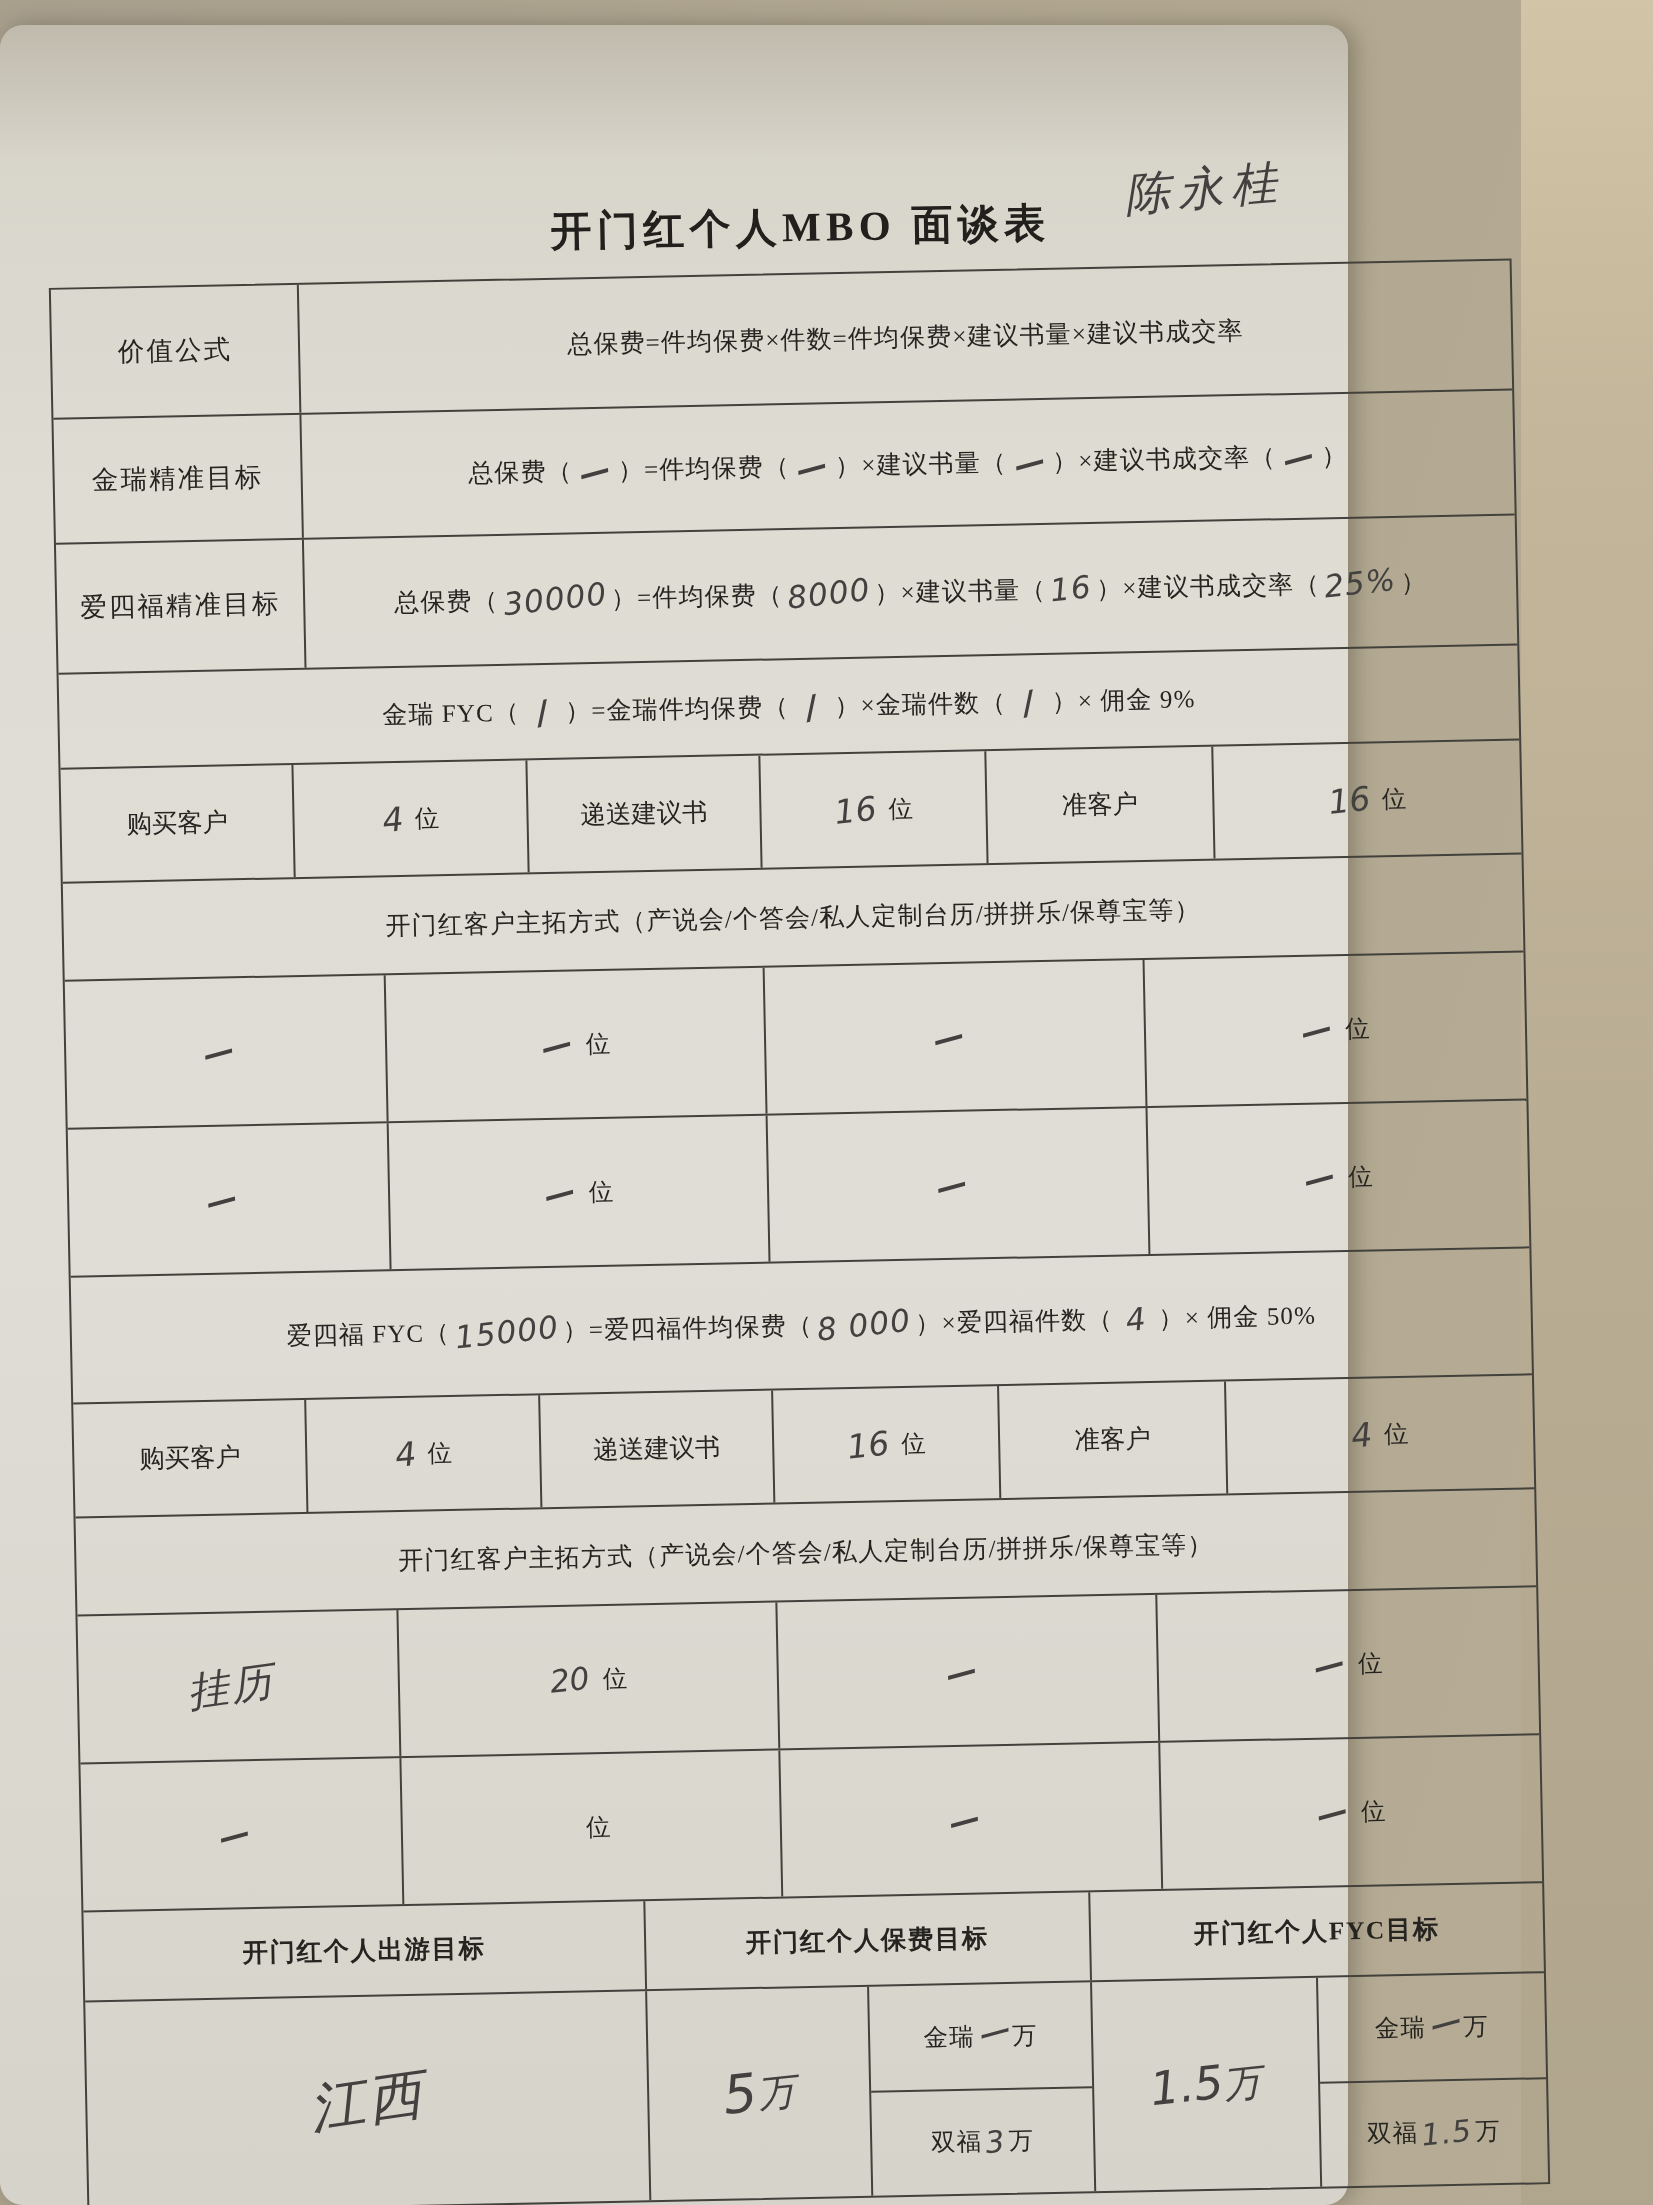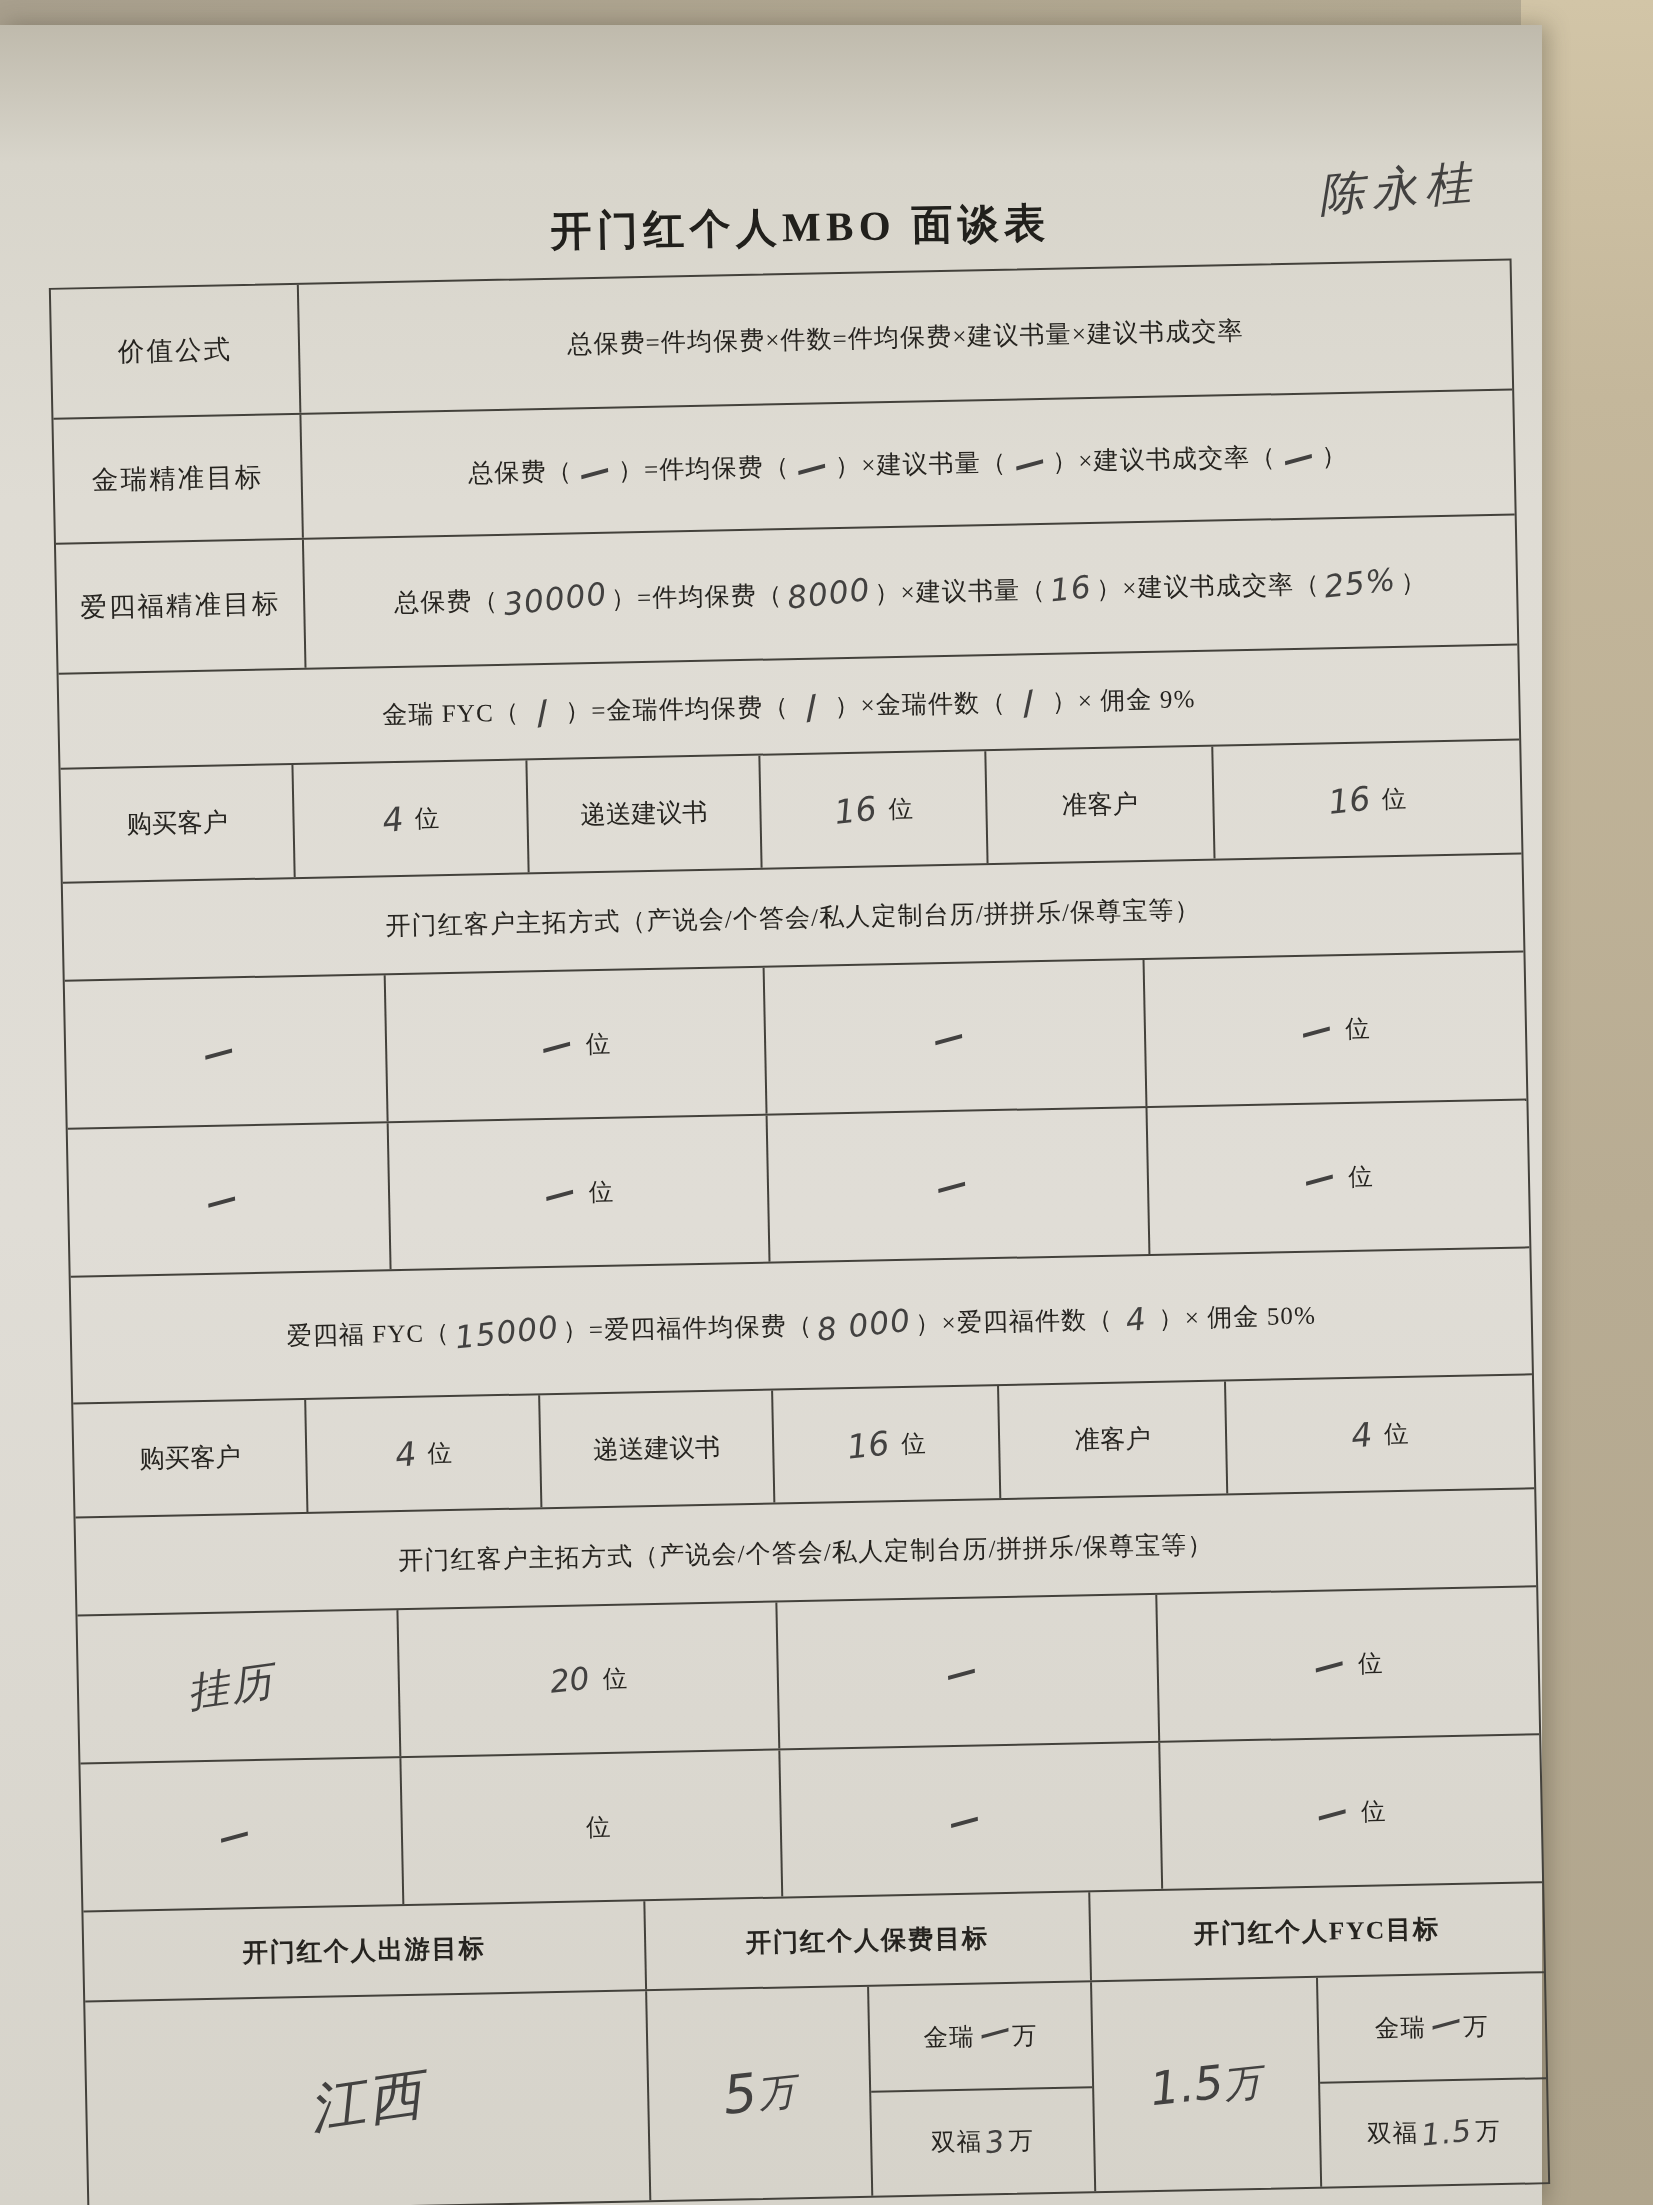--- a/index.html
+++ b/index.html
@@ -5,23 +5,23 @@
   html,body{margin:0;padding:0;}
   body{
     width:1654px;height:2205px;position:relative;overflow:hidden;
     background:linear-gradient(105deg,#a89f8d 0%,#b2a891 55%,#b7ad96 100%);
     font-family:"Liberation Serif","DejaVu Serif",serif;
   }
   
   .desk-right{position:absolute;right:0;top:0;width:133px;height:2205px;
     background:linear-gradient(180deg,#d2c5a7 0%,#c4b79b 18%,#b8ac93 55%,#b0a58d 100%);}
   
-  .paper{position:absolute;left:0;top:25.4px;width:1542px;height:2180px;
+  .paper{position:absolute;left:0;top:25.4px;width:1348px;height:2180px;
     background:linear-gradient(180deg,#bfbaac 0%,#d8d5cb 138px,#dfdcd4 477px,#e0ddd6 55%,#d6d3ca 100%);
-    box-shadow:6.4px 0 21px rgba(60,55,40,.35);}
+    box-shadow:6.4px 0 21px rgba(60,55,40,.35);border-radius:23px;}
   .title{position:absolute;left:74px;top:175px;width:1453px;text-align:center;
     font-size:41px;font-weight:700;letter-spacing:5.3px;color:#21201c;transform:rotate(-1deg);}
   .signature{position:absolute;right:64px;top:133px;font-size:46px;letter-spacing:7.4px;
     color:#4c4a46;transform:rotate(-5deg);}
   .hw{font-family:"DejaVu Sans","Liberation Sans",sans-serif;font-style:italic;color:#424140;
     display:inline-block;transform:rotate(-5deg);}
   .hw.dash{transform:rotate(-14deg);font-weight:600;}
   .hw-big{font-size:51px;}
   .form-table{position:absolute;left:68px;top:248px;width:1459px;
     border:2.1px solid #43413b;transform:rotate(-1.15deg);transform-origin:50% 50%;

